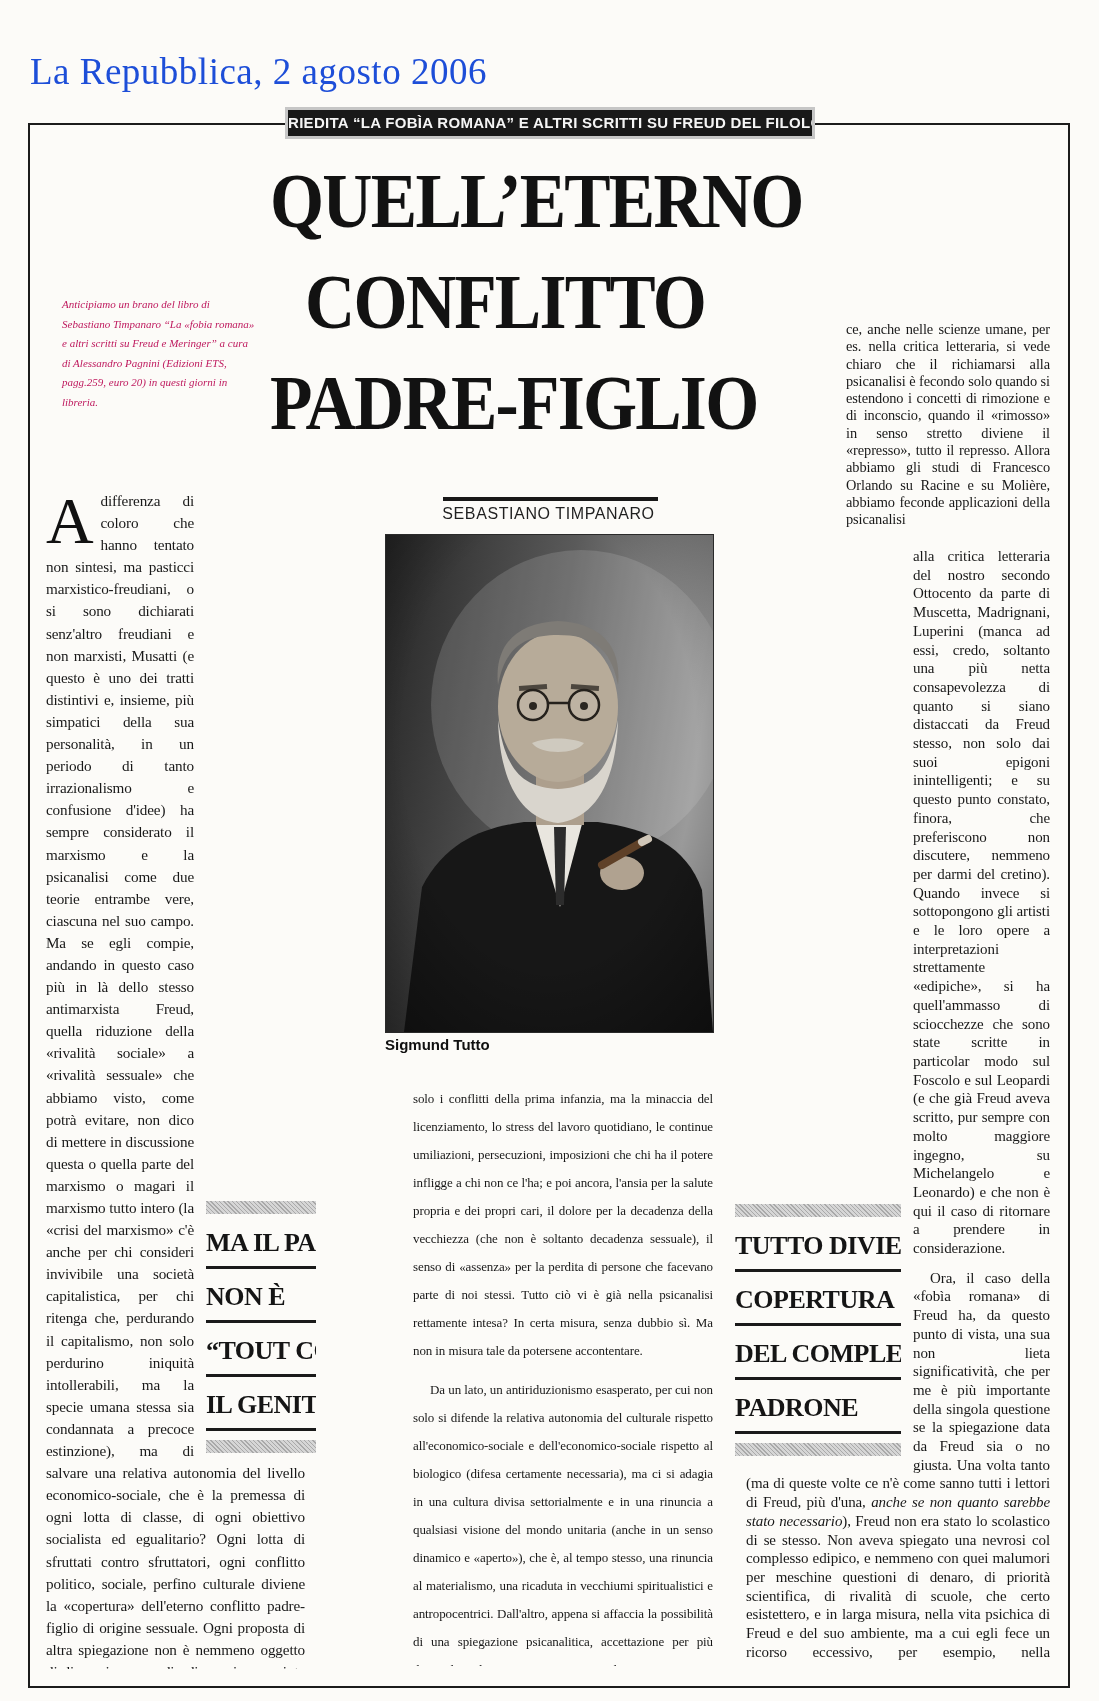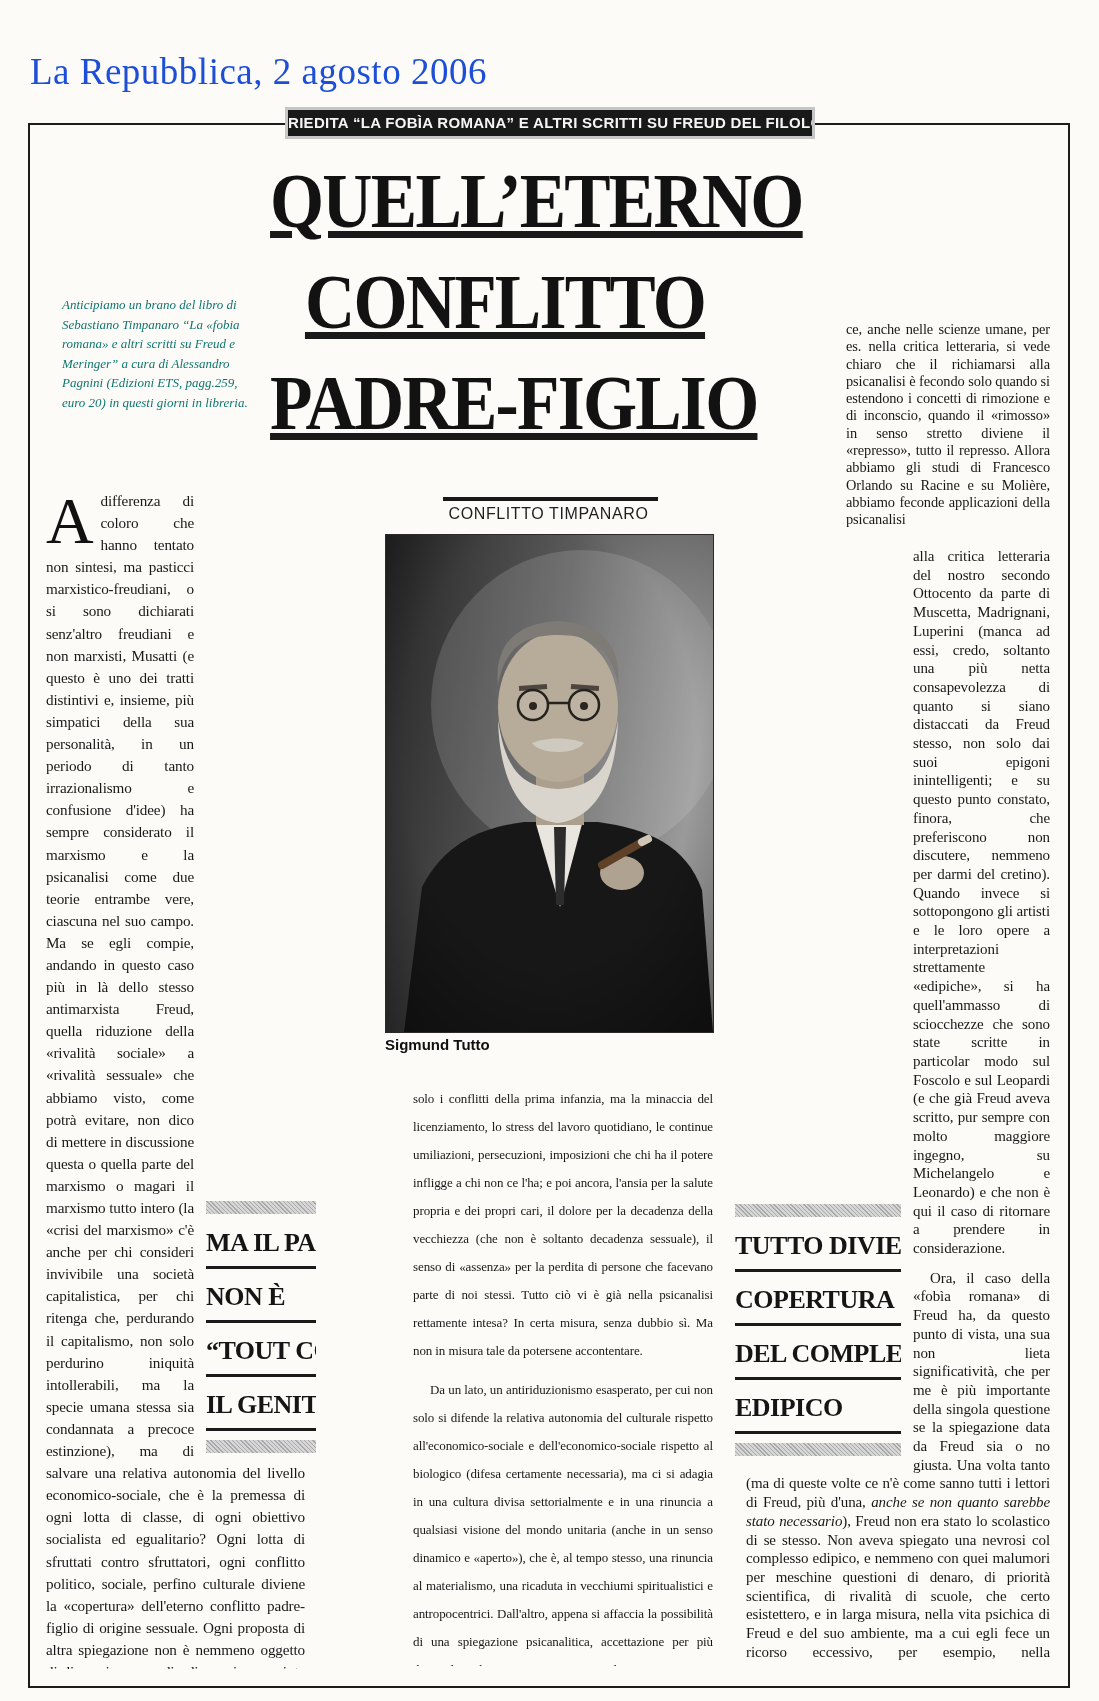--- a/index.html
+++ b/index.html
@@ -25,31 +25,31 @@
   
   .kicker {
     left:285px; top:107px; width:524px; height:26px; line-height:26px;
     background:#191919; color:#f5f5f5; text-align:center;
     border:3px solid #c6c6c6;
     font-family:"Liberation Sans", sans-serif; font-weight:bold; font-size:15px;
     letter-spacing:0.3px; white-space:nowrap; overflow:hidden;
   }
 
   
-  .headline { left:238px; top:150px; width:534px; text-align:center;text-decoration:underline; }
+  .headline { left:238px; top:150px; width:534px; text-align:center; }
   .headline-line {
     font-family:"Liberation Serif", serif; font-weight:bold; color:#121212;
     font-size:79px; line-height:101px; letter-spacing:-2px; white-space:nowrap;
     transform:scaleX(0.88); transform-origin:50% 50%;
   }
 
   
   .standfirst {
     left:62px; top:295px; width:196px;
-    font-style:italic; font-size:13px; line-height:19.6px; color:#0f766e;
+    font-style:italic; font-size:11px; line-height:19.6px; color:#be185d;
   }
 
   
   .byline-rule { left:443px; top:497px; width:215px; height:4px; background:#181818; }
   .byline {
     left:385px; top:505px; width:327px; text-align:center;
     font-family:"Liberation Sans", sans-serif; font-size:16px; letter-spacing:0.6px; color:#1f1f1f;
   }
 
   
@@ -102,21 +102,21 @@
 
 <div class="abs headline">
   <div class="headline-line">QUELL’ETERNO</div>
   <div class="headline-line">CONFLITTO</div>
   <div class="headline-line">PADRE-FIGLIO</div>
 </div>
 
 <div class="abs standfirst">Anticipiamo un brano del libro di Sebastiano Timpanaro “La «fobia romana» e altri scritti su Freud e Meringer” a cura di Alessandro Pagnini (Edizioni ETS, pagg.259, euro 20) in questi giorni in libreria.</div>
 
 <div class="abs byline-rule"></div>
-<div class="abs byline">CONFLITTO TIMPANARO</div>
+<div class="abs byline">SEBASTIANO TIMPANARO</div>
 
 <div class="abs photo">
   <svg viewBox="0 0 327 497" preserveAspectRatio="none">
     <defs>
       <linearGradient id="pbg" x1="0" y1="0" x2="1" y2="0.25">
         <stop offset="0" stop-color="#262626"></stop>
         <stop offset="0.55" stop-color="#5a5a5a"></stop>
         <stop offset="1" stop-color="#9a9a9a"></stop>
       </linearGradient>
       <radialGradient id="vign" cx="0.5" cy="0.42" r="0.75">
@@ -175,17 +175,17 @@
 
 <div class="abs col col3">
     <p>ce, anche nelle scienze umane, per es. nella critica letteraria, si vede chiaro che il richiamarsi alla psicanalisi è fecondo solo quando si estendono i concetti di rimozione e di inconscio, quando il «rimosso» in senso stretto diviene il «represso», tutto il represso. Allora abbiamo gli studi di Francesco Orlando su Racine e su Molière, abbiamo feconde applicazioni della psicanalisi</p>
   </div>
 
 <div class="abs col col4">
   <div class="pullquote pq-left">
       <div class="pq-line">TUTTO DIVIENE</div>
       <div class="pq-line">COPERTURA</div>
       <div class="pq-line">DEL COMPLESSO</div>
-      <div class="pq-line">EDIPICO</div>
+      <div class="pq-line">PADRONE</div>
     </div>
 <p>alla critica letteraria del nostro secondo Ottocento da parte di Muscetta, Madrignani, Luperini (manca ad essi, credo, soltanto una più netta consapevolezza di quanto si siano distaccati da Freud stesso, non solo dai suoi epigoni inintelligenti; e su questo punto constato, finora, che preferiscono non discutere, nemmeno per darmi del cretino). Quando invece si sottopongono gli artisti e le loro opere a interpretazioni strettamente «edipiche», si ha quell'ammasso di sciocchezze che sono state scritte in particolar modo sul Foscolo e sul Leopardi (e che già Freud aveva scritto, pur sempre con molto maggiore ingegno, su Michelangelo e Leonardo) e che non è qui il caso di ritornare a prendere in considerazione.</p>
     <p>Ora, il caso della «fobìa romana» di Freud ha, da questo punto di vista, una sua non lieta significatività, che per me è più importante della singola questione se la spiegazione data da Freud sia o no giusta. Una volta tanto (ma di queste volte ce n'è come sanno tutti i lettori di Freud, più d'una, <i>anche se non quanto sarebbe stato necessario</i>), Freud non era stato lo scolastico di se stesso. Non aveva spiegato una nevrosi col complesso edipico, e nemmeno con quei malumori per meschine questioni di denaro, di priorità scientifica, di rivalità di scuole, che certo esistettero, e in larga misura, nella vita psichica di Freud e del suo ambiente, ma a cui egli fece un ricorso eccessivo, per esempio, nella <i>Psicopatologia della vita quotidiana</i>. Aveva rivendicato la sua posizione di «minoritario» perseguitato e discendente di perseguitati, non disposto a piegarsi a conformismi e, proprio per il prezzo che aveva dovuto pagare al mantenimento di questa sua fierezza di isolato, vittima di una nevrosi difficile a superare. Vengono i freudiani e, pronti sempre ad accogliere le più inverosimili interpretazioni di Freud quando sono in armonia con la «dottrina», questa volta si accorgono con poco piacere che il maestro è fuoriuscito dalla dottrina. Gli danno del «reticente», lo analizzano più a fondo, lo ingabbiano nella sua stessa ortodossia. Si sentono soddisfatti quando conflitti sociali, persecuzioni di minoranze, rivolta contro una «organizzazione» sopraffattrice, scompaiono per dar luogo a qualcosa di molto più audace in apparenza, ma molto più tranquillizzante in realtà: il desiderio di andare a letto con la propria madre, che tutti abbiamo avuto e avremo, e che proprio per questa sua universalità non minaccia, avrebbe detto Cicerone, la .</p>
   </div>
 
 </body></html>

